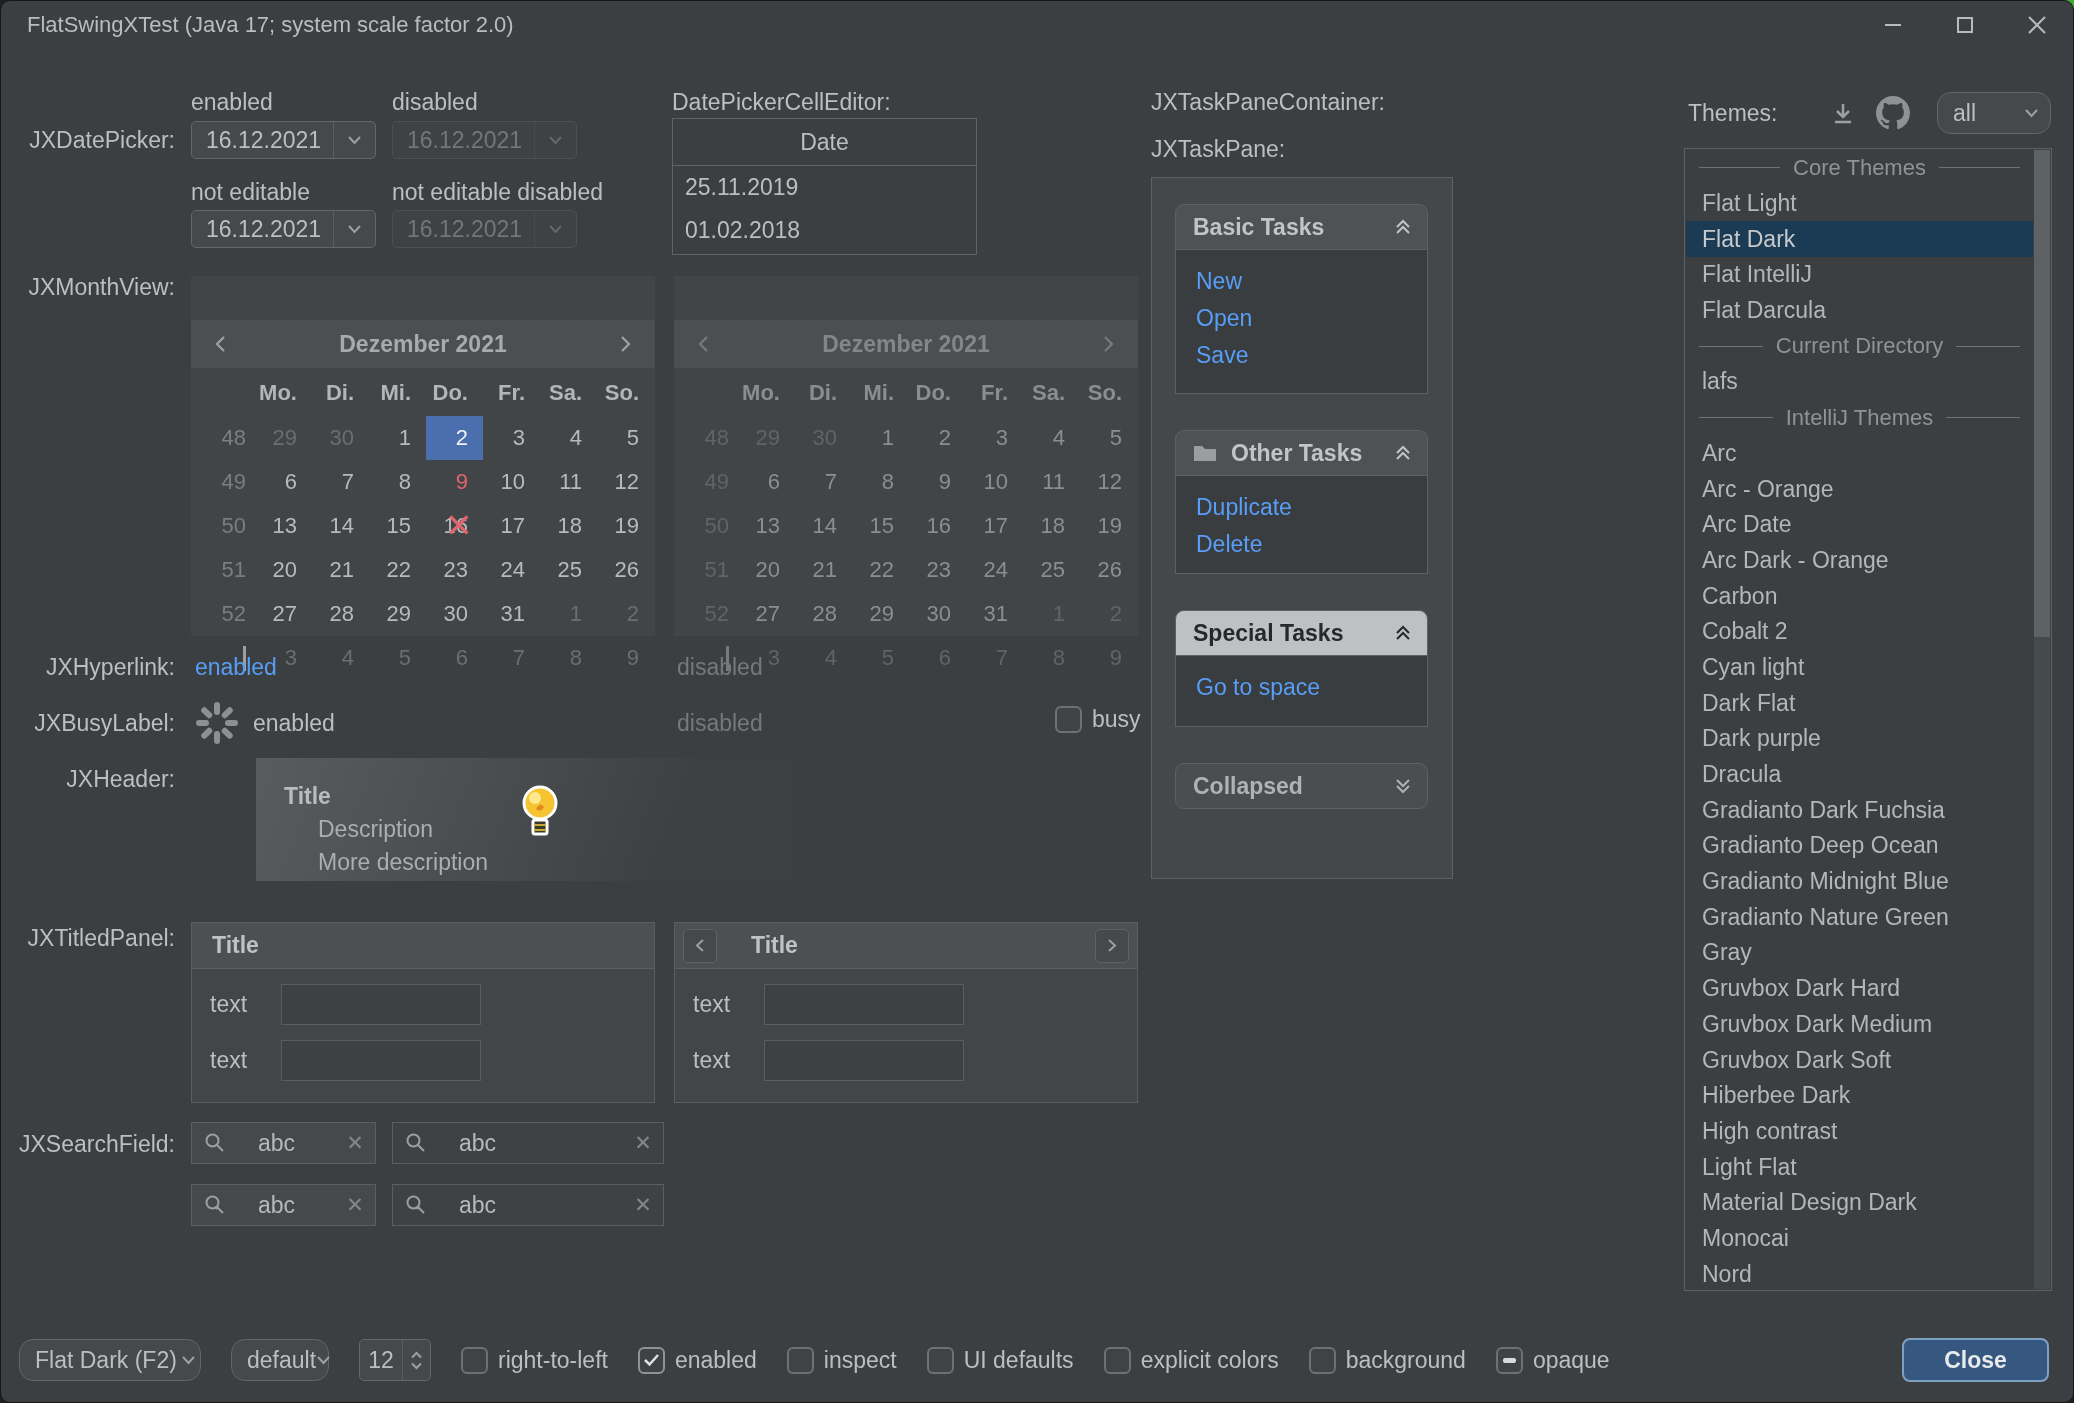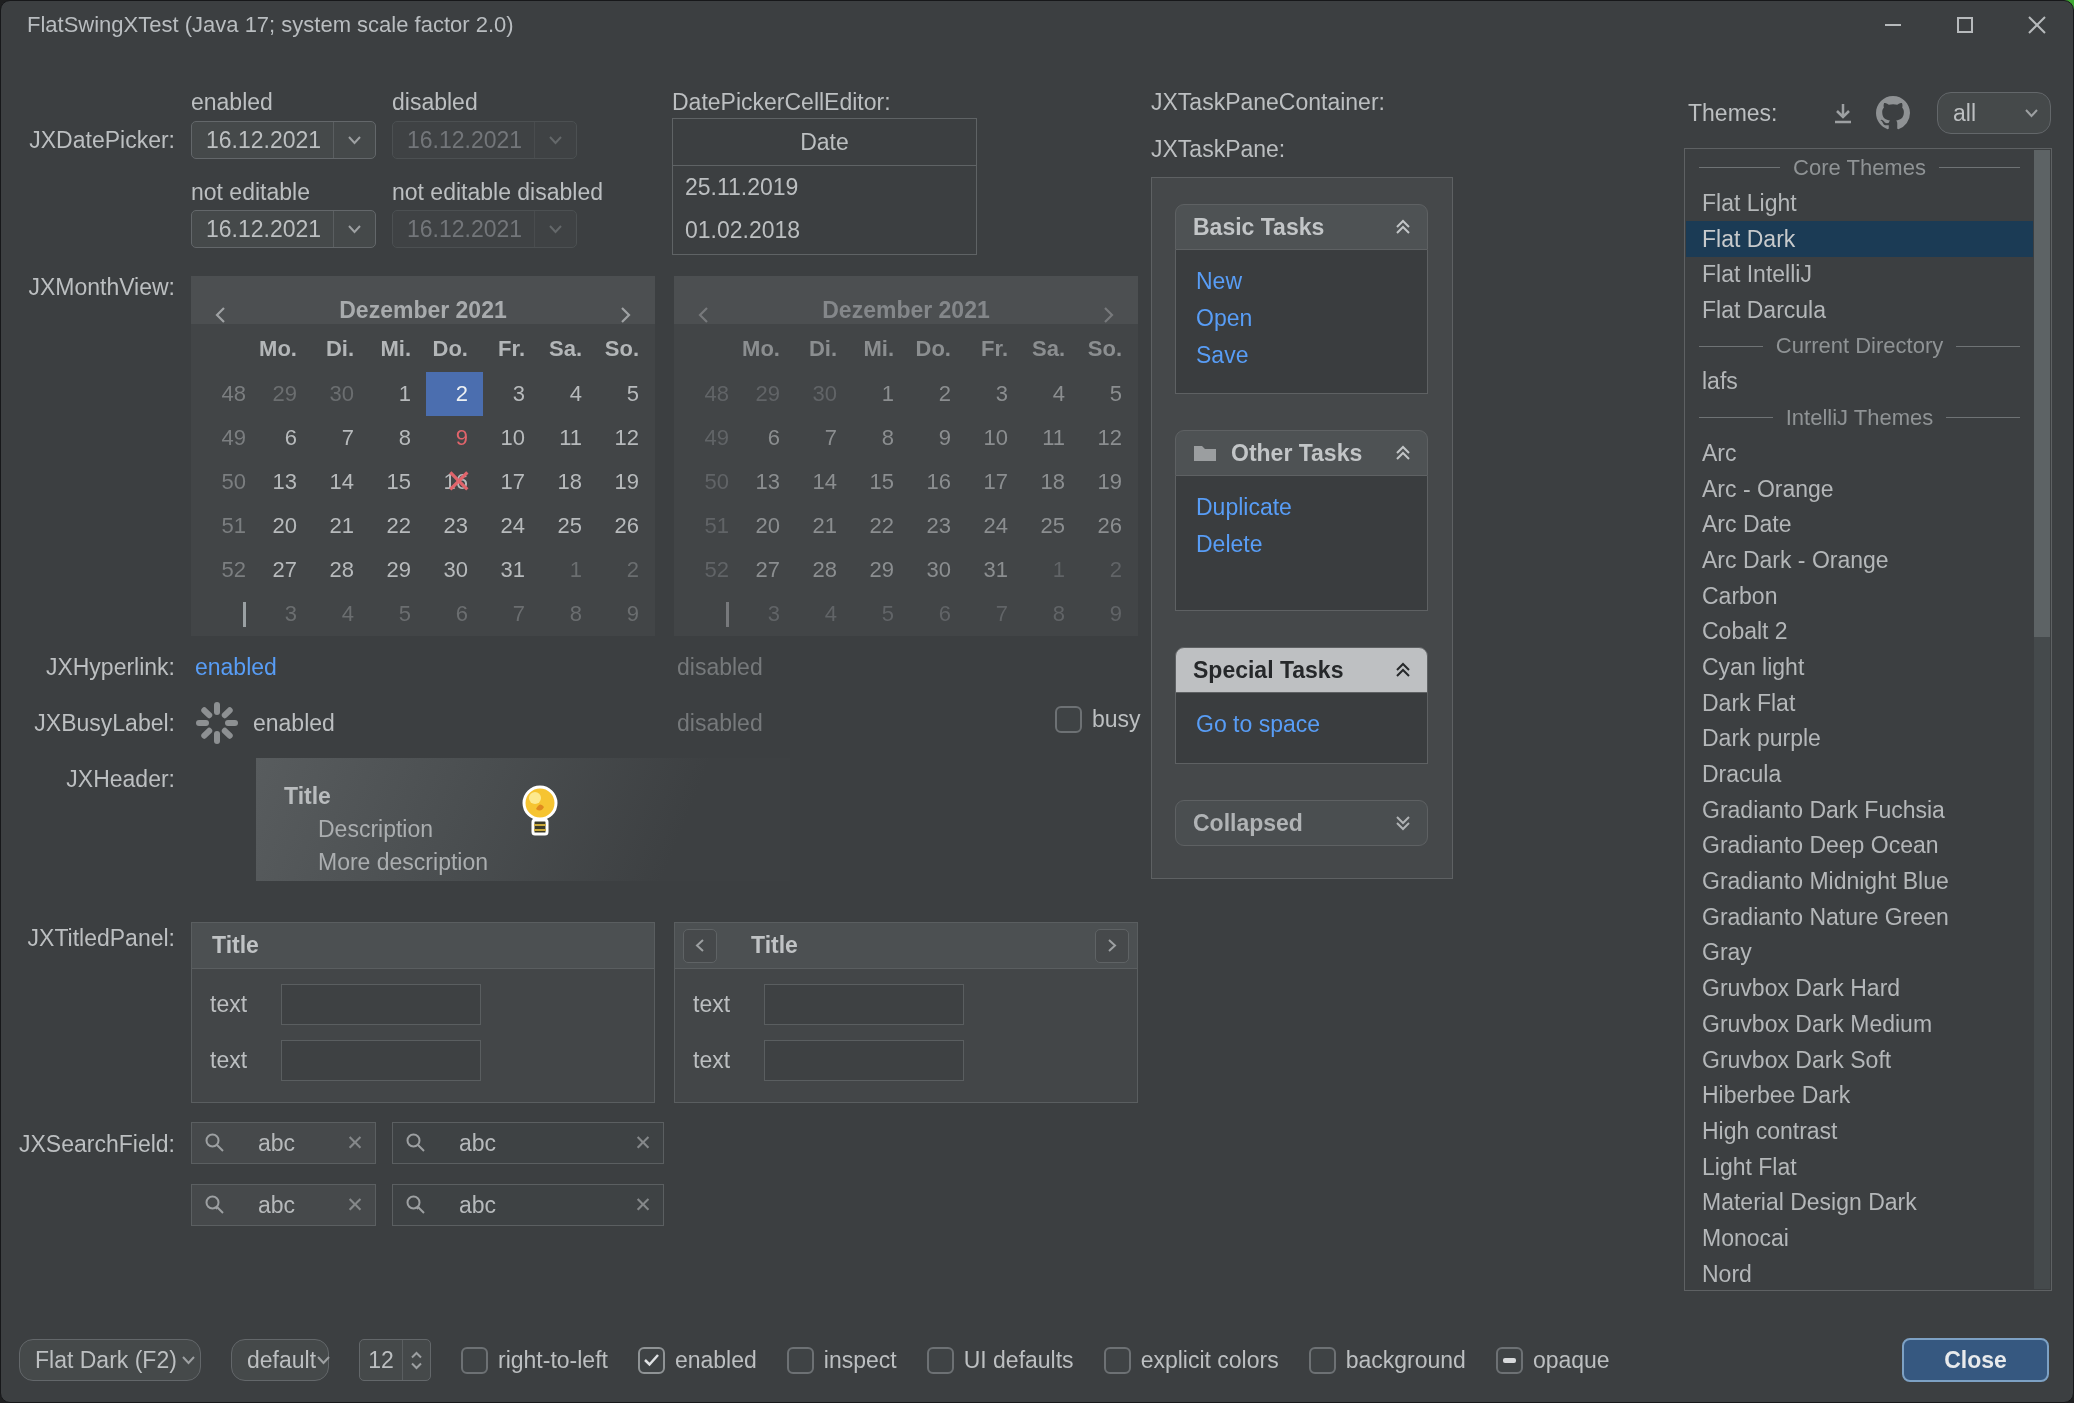--- a/index.html
+++ b/index.html
@@ -22,21 +22,21 @@
   .picker .val{padding-left:14px;flex:1;}
   .picker .pbtn{width:42px;align-self:stretch;border-left:1px solid #5a5e60;display:flex;align-items:center;justify-content:center;color:#9da0a2;}
   .picker.disabled{background:#3f4244;border-color:#4c5052;color:#73767a;}
   .picker.disabled .pbtn{border-left-color:#494c4e;color:#64686a;}
   
   .ce-table{position:absolute;left:671px;top:117px;width:305px;height:137px;border:1px solid #5f6365;background:#3c3f41;}
   .ce-head{height:47px;display:flex;align-items:center;justify-content:center;border-bottom:1px solid #5f6365;color:#bcbfc1;}
   .ce-row{height:43px;display:flex;align-items:center;padding-left:12px;}
   
   .cal{position:absolute;width:464px;height:360px;background:#424547;top:275px;}
-  .cal-header{height:48px;background:#4c4f51;display:flex;align-items:flex-end;font-weight:bold;color:#a8abad;}
+  .cal-header{height:48px;background:#4c4f51;display:flex;align-items:center;font-weight:bold;color:#a8abad;margin-top:44px;}
   .cal-nav{width:58px;display:flex;align-items:center;justify-content:center;color:#9fa2a4;}
   .cal-title{flex:1;text-align:center;font-size:23px;}
   .cal-grid{display:grid;grid-template-columns:64px repeat(7,57px);padding-top:2px;}
   .cell{height:44px;display:flex;align-items:center;justify-content:flex-end;padding-right:15px;position:relative;font-size:22px;color:#b7babc;}
   .cell.dayhead{font-weight:bold;height:46px;color:#b3b6b8;}
   .cell.wkhead{height:46px;}
   .cell.wk{color:#7b7e80;padding-right:9px;}
   .cell.out{color:#6b6e70;}
   .cell.sel{background:#4b6eaf;color:#eef1f3;}
   .cell.flag{color:#e0646b;}
@@ -502,21 +502,21 @@
             </svg>
           </span>
           <span>Other Tasks</span>
           <span class="chev">
             <svg width="18" height="18" viewBox="0 0 18 18">
               <polyline points="3,9 9,3 15,9" fill="none" stroke="currentColor" stroke-width="2"></polyline>
               <polyline points="3,15 9,9 15,15" fill="none" stroke="currentColor" stroke-width="2"></polyline>
             </svg>
           </span>
         </div>
-        <div class="pane-content" style="height: 135px;">
+        <div class="pane-content" style="height: 98px;">
           <span class="task-link">Duplicate</span>
           <span class="task-link">Delete</span>
         </div>
       </div>
       <div class="pane special">
         <div class="pane-title">
           <span>Special Tasks</span>
           <span class="chev">
             <svg width="18" height="18" viewBox="0 0 18 18">
               <polyline points="3,9 9,3 15,9" fill="none" stroke="currentColor" stroke-width="2"></polyline>

